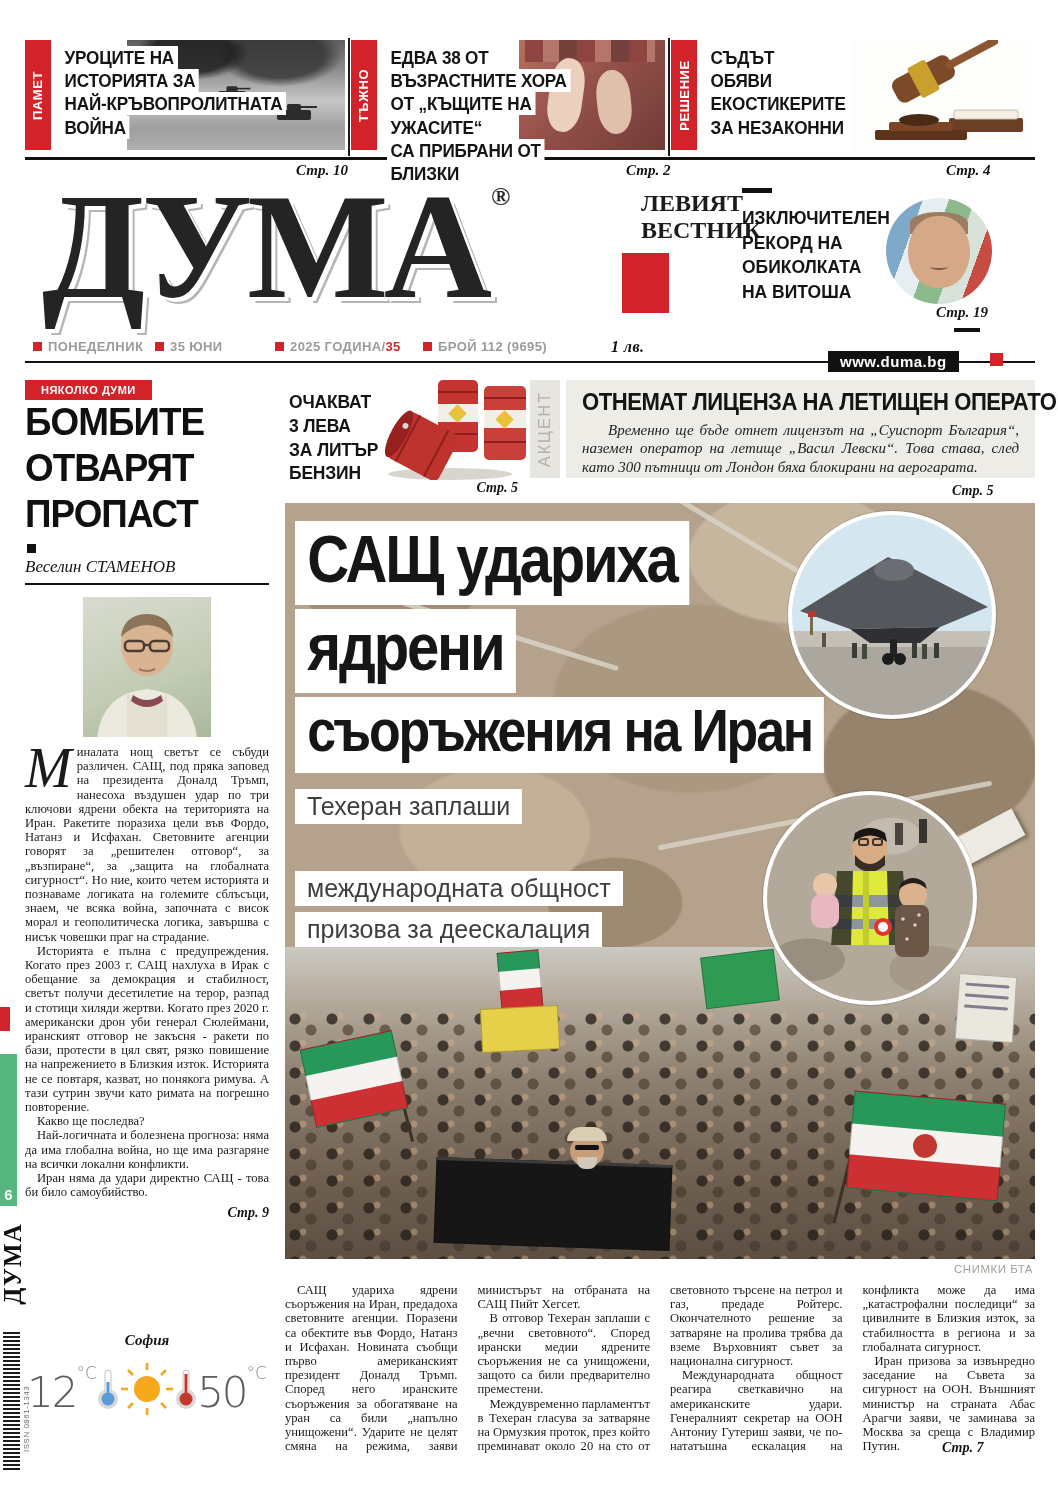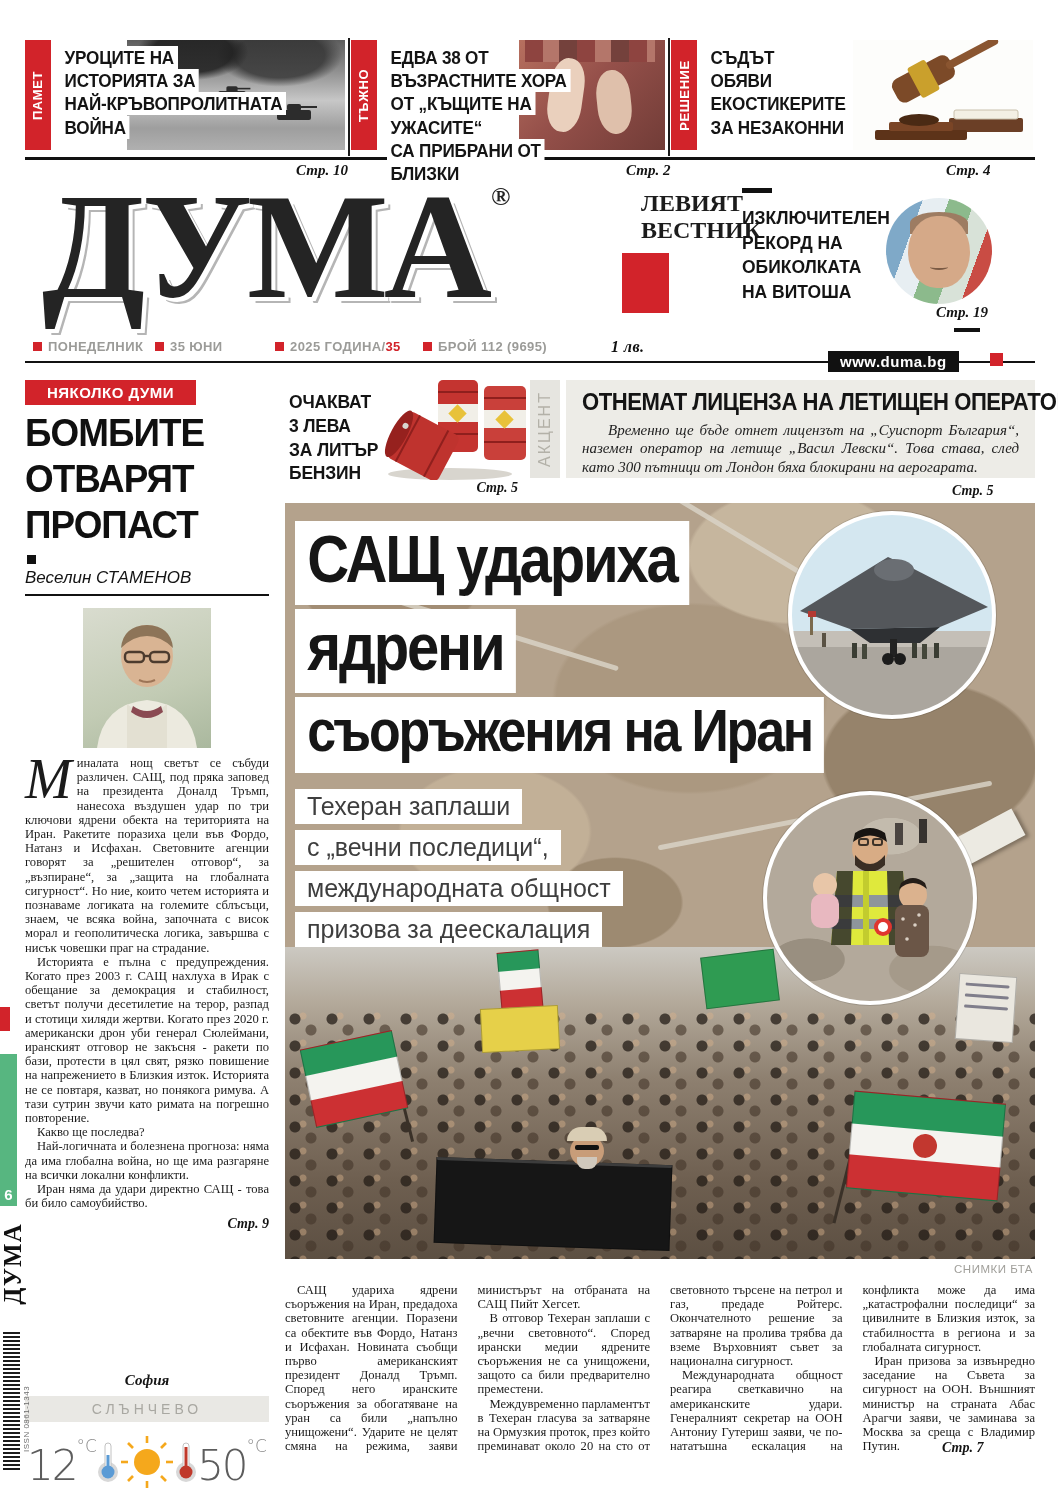--- a/index.html
+++ b/index.html
@@ -58,34 +58,34 @@
   .dl .sq{width:9px;height:9px;background:var(--red);display:inline-block}
   .dl1{left:8px}.dl2{left:130px}.dl3{left:250px}.dl4{left:398px}
   .dl .ynum{color:var(--red)}
   .price{position:absolute;left:586px;top:-1px;font-family:"Liberation Serif",serif;font-style:italic;font-weight:700;font-size:16px;color:#111}
   .rule2{position:absolute;left:25px;top:361px;width:1010px;height:2px;background:#111}
   .site{position:absolute;left:828px;top:351px;background:#111;color:#fff;font-weight:700;font-size:15px;letter-spacing:.5px;padding:2px 12px;z-index:2}
   .site-sq{position:absolute;left:990px;top:353px;width:13px;height:13px;background:var(--red);z-index:2}
 
   
   .opinion{position:absolute;left:25px;top:380px;width:244px}
-  .badge{display:inline-block;background:var(--red);color:#fff;font-weight:700;font-size:15px;letter-spacing:.5px;padding:4px 22px;margin-bottom:6px}
+  .badge{display:inline-block;background:var(--red);color:#fff;font-weight:700;font-size:11px;letter-spacing:.5px;padding:4px 16px;}
   .op-title{font-size:38px;font-weight:800;line-height:1.21;letter-spacing:-1px;white-space:pre-line;color:#101010;transform:scaleX(.97);transform-origin:left top;margin-bottom:6px}
   .op-bullet{width:9px;height:9px;background:#111;margin:0 0 4px 2px}
-  .op-author{font-family:Liberation Sans, sans-serif;font-style:italic;font-size:17px;margin-bottom:6px}
+  .op-author{font-family:Liberation Serif, serif;font-style:italic;font-size:17px;margin-bottom:6px}
   .op-rule{border-top:2px solid #111;margin-bottom:12px}
   .op-photo{position:relative;width:128px;height:140px;margin:0 auto 8px;background:linear-gradient(160deg,#d9dccf 0%,#c2cbb4 60%,#aab89e 100%);overflow:hidden}
   .op-body{font-family:"Liberation Serif",serif;font-size:12.6px;line-height:14.2px;text-align:justify;color:#1b1b1b}
   .op-body p{text-indent:12px}
   .op-body p.pfirst{text-indent:0}
   .dropcap{float:left;font-family:"Liberation Serif",serif;font-style:italic;font-size:56px;line-height:42px;padding:2px 5px 0 0}
   .op-page{text-align:right;font-family:"Liberation Serif",serif;font-style:italic;font-weight:700;font-size:14px;margin-top:6px}
 
   
-  .weather{position:absolute;left:25px;top:1372px;width:244px;text-align:center}
+  .weather{position:absolute;left:25px;top:1332px;width:244px;text-align:center}
   .w-city{font-family:"Liberation Serif",serif;font-weight:700;font-style:italic;font-size:15px}
   .w-cond{margin-top:7px;background:#e9e8e4;color:#a9a8a2;font-size:14px;letter-spacing:4px;padding:5px 0}
   .w-temps{display:flex;align-items:center;justify-content:space-between;margin-top:12px;padding:0 2px}
   .w-temp{font-family:"DejaVu Sans",sans-serif;font-weight:200;font-size:42px;color:#5d5d5d;letter-spacing:-2px;line-height:1}
   .w-temp sup{font-size:17px;color:#8a8a8a;vertical-align:28px;letter-spacing:0}
 
   
   .edge-red{position:absolute;left:0;top:1007px;width:10px;height:24px;background:var(--red)}
   .edge-green{position:absolute;left:0;top:1054px;width:17px;height:152px;background:var(--green);color:#fff;font-weight:700;font-size:15px;display:flex;align-items:flex-end;justify-content:center;padding-bottom:3px}
   .edge-duma{position:absolute;left:0;top:1212px;width:26px;height:104px}
@@ -312,21 +312,20 @@
       <p>Историята е пълна с предупреждения. Когато през 2003 г. САЩ нахлуха в Ирак с обещание за демокрация и стабилност, светът получи десетилетие на терор, разпад и стотици хиляди жертви. Когато през 2020 г. американски дрон уби генерал Сюлеймани, иранският отговор не закъсня - ракети по бази, протести в цял свят, рязко повишение на напрежението в Близкия изток. Историята не се повтаря, казват, но понякога римува. А тази сутрин звучи като римата на погрешно повторение.</p>
       <p>Какво ще последва?</p>
       <p>Най-логичната и болезнена прогноза: няма да има глобална война, но ще има разгаряне на всички локални конфликти.</p>
       <p>Иран няма да удари директно САЩ - това би било самоубийство.</p>
     </div>
     <div class="op-page">Стр. 9</div>
   </div>
 
   <div class="weather">
     <div class="w-city">София</div>
-    <div class="w-cond">СЛЪНЧЕВО</div>
     <div class="w-temps">
       <div class="w-temp"><span>12</span><sup>°C</sup></div>
       <svg width="22" height="42" viewBox="0 0 22 42">
         <circle cx="11" cy="31" r="10" fill="#d8d8d8"></circle>
         <rect x="8" y="2" width="6" height="26" rx="3" fill="#fff" stroke="#c2c2c2"></rect>
         <rect x="9.5" y="14" width="3" height="14" fill="#5b9bd5"></rect>
         <circle cx="11" cy="31" r="6.5" fill="#5b9bd5"></circle>
       </svg>
       <svg width="56" height="56" viewBox="0 0 56 56">
         <g stroke="#f5a81c" stroke-width="2.6">
@@ -408,21 +407,20 @@
 
   <div class="satellite">
     <div class="road road1"></div>
     <div class="road road2"></div>
     <div class="road road3"></div>
     <div class="sat-build"></div>
     <div class="hl hl1"><span>САЩ удариха</span></div>
     <div class="hl hl2"><span>ядрени</span></div>
     <div class="hl hl3"><span>съоръжения на Иран</span></div>
     <div class="sub sub1"><span>Техеран заплаши</span></div>
-    <div class="sub sub2"><span>с „вечни последици“,</span></div>
     <div class="sub sub3"><span>международната общност</span></div>
     <div class="sub sub4"><span>призова за деескалация</span></div>
   </div>
 
   <div class="inset inset1">
     <svg width="200" height="200" viewBox="0 0 200 200">
       <path d="M8 96 L96 42 L122 54 L196 92 L148 112 L58 114 Z" fill="#54575b"></path>
       <ellipse cx="102" cy="55" rx="20" ry="11" fill="#6a6e73"></ellipse>
       <path d="M58 114 L148 112 L128 128 L78 128 Z" fill="#2e3033"></path>
       <rect x="98" y="124" width="7" height="18" fill="#222"></rect>

